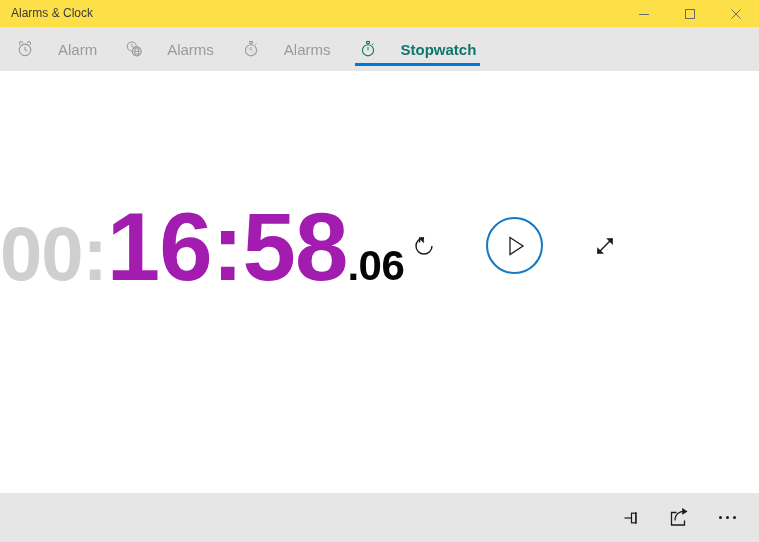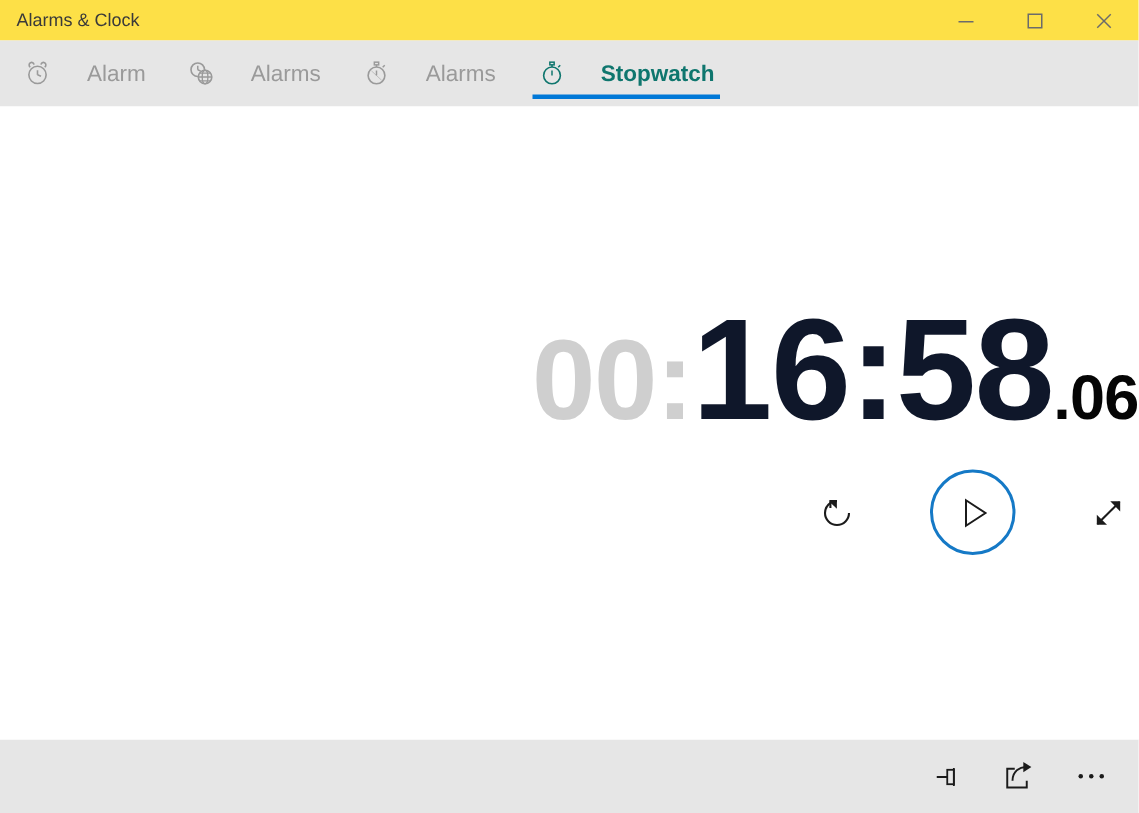--- a/index.html
+++ b/index.html
@@ -91,39 +91,39 @@
     flex: 1 1 auto;
     background: #ffffff;
     position: relative;
   }
   .stopwatch-wrap {
     position: absolute;
     left: 0;
     right: 0;
     top: 128px;
     display: flex;
-    flex-direction: column;
-    align-items: flex-end;
+    flex-direction: row;
+    align-items: flex-start;
   }
   .time-display {
     display: flex;
     align-items: baseline;
     justify-content: center;
     line-height: 1;
     letter-spacing: -1px;
   }
   .time-dim {
     font-size: 76px;
     font-weight: bold;
     color: #cfcfcf;
   }
   .time-main {
     font-size: 96px;
     font-weight: bold;
-    color: #0f172a;
+    color: #a21caf;
   }
   .time-frac {
     font-size: 42px;
     font-weight: bold;
     color: #050505;
     letter-spacing: -0.5px;
   }
 
   .controls {
     margin-top: 18px;

